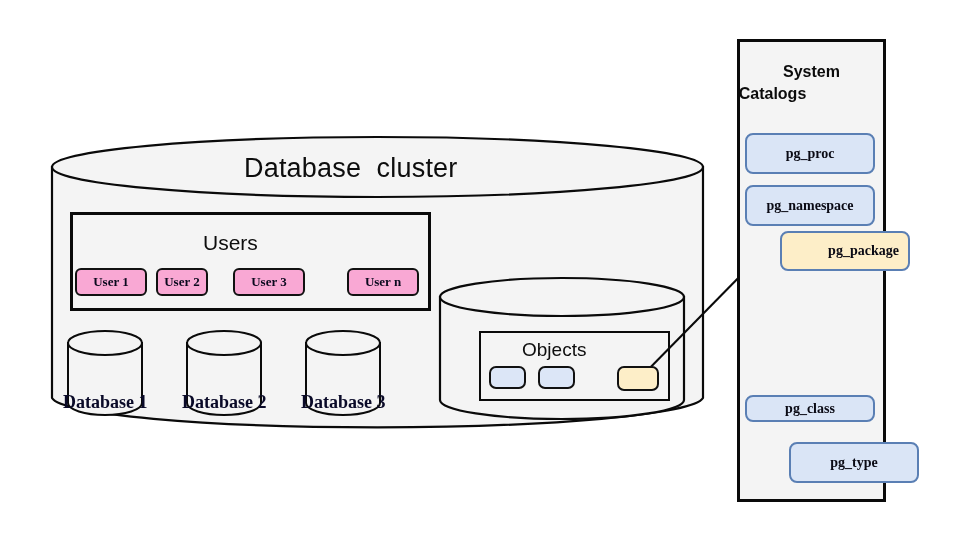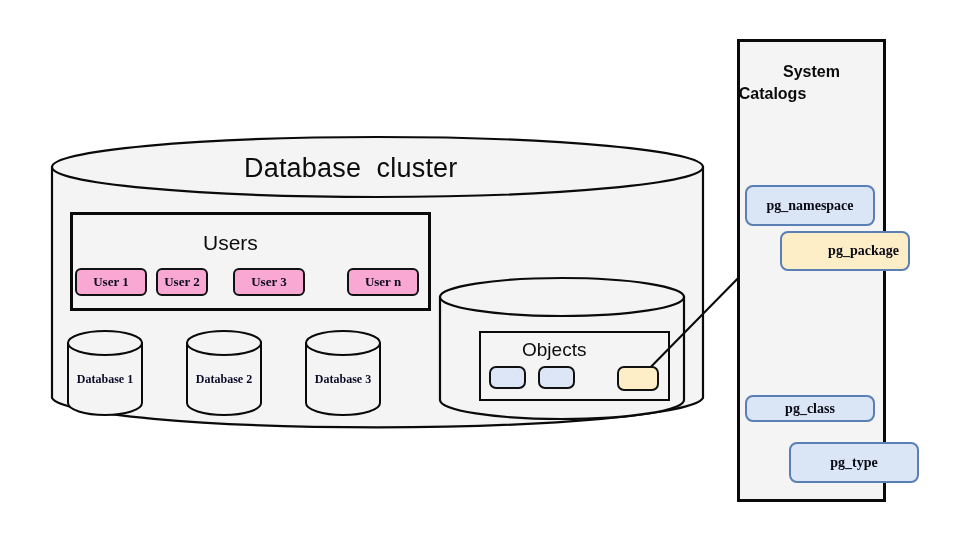--- a/index.html
+++ b/index.html
@@ -56,22 +56,23 @@
   }
   .serif-small {
     font-family: "Liberation Serif", serif;
     font-weight: bold;
     font-size: 13px;
     color: #0a0a1e;
   }
   .serif-db {
     font-family: "Liberation Serif", serif;
     font-weight: bold;
-    font-size: 12px;
+    font-size: 18px;
     color: #0a0a28;
+    margin-top: 20px;
   }
   .serif-cat {
     font-family: "Liberation Serif", serif;
     font-weight: bold;
     font-size: 14px;
     color: #0a0a14;
   }
 
   
   .box {
@@ -181,20 +182,23 @@
 
   <div class="box obj-chip blue" style="left:489px; top:366px; width:37px; height:23px;"></div>
   <div class="box obj-chip blue" style="left:538px; top:366px; width:37px; height:23px;"></div>
   <div class="box obj-chip yellow" style="left:617px; top:366px; width:42px; height:25px;"></div>
 
   <div class="box panel-frame" style="left:737px; top:39px; width:149px; height:463px;"></div>
 
   <div class="lbl title-catalogs" style="left:737px; top:61px; width:149px;">System</div>
   <div class="lbl title-catalogs" style="left:698px; top:83px; width:149px;">Catalogs</div>
 
+  <div class="box catalog-box blue" style="left:745px; top:133px; width:130px; height:41px;">
+    <span class="serif-cat">pg_proc</span>
+  </div>
   <div class="box catalog-box blue" style="left:745px; top:185px; width:130px; height:41px;">
     <span class="serif-cat">pg_namespace</span>
   </div>
   <div class="box catalog-box yellow" style="left:780px; top:231px; width:130px; height:40px;padding-left:37px;">
     <span class="serif-cat">pg_package</span>
   </div>
   <div class="box catalog-box blue" style="left:745px; top:395px; width:130px; height:27px;">
     <span class="serif-cat">pg_class</span>
   </div>
   <div class="box catalog-box blue" style="left:745px; top:442px; width:130px; height:41px;margin-left:44px;">

